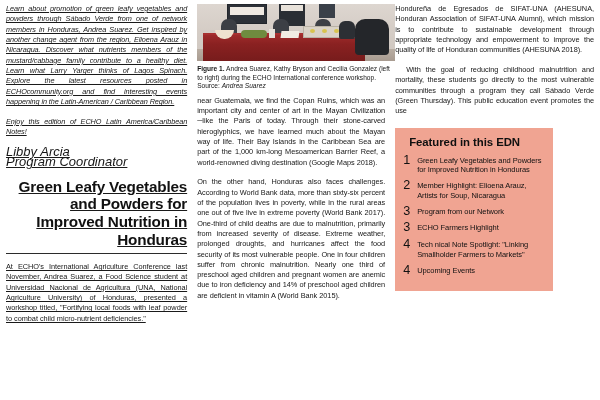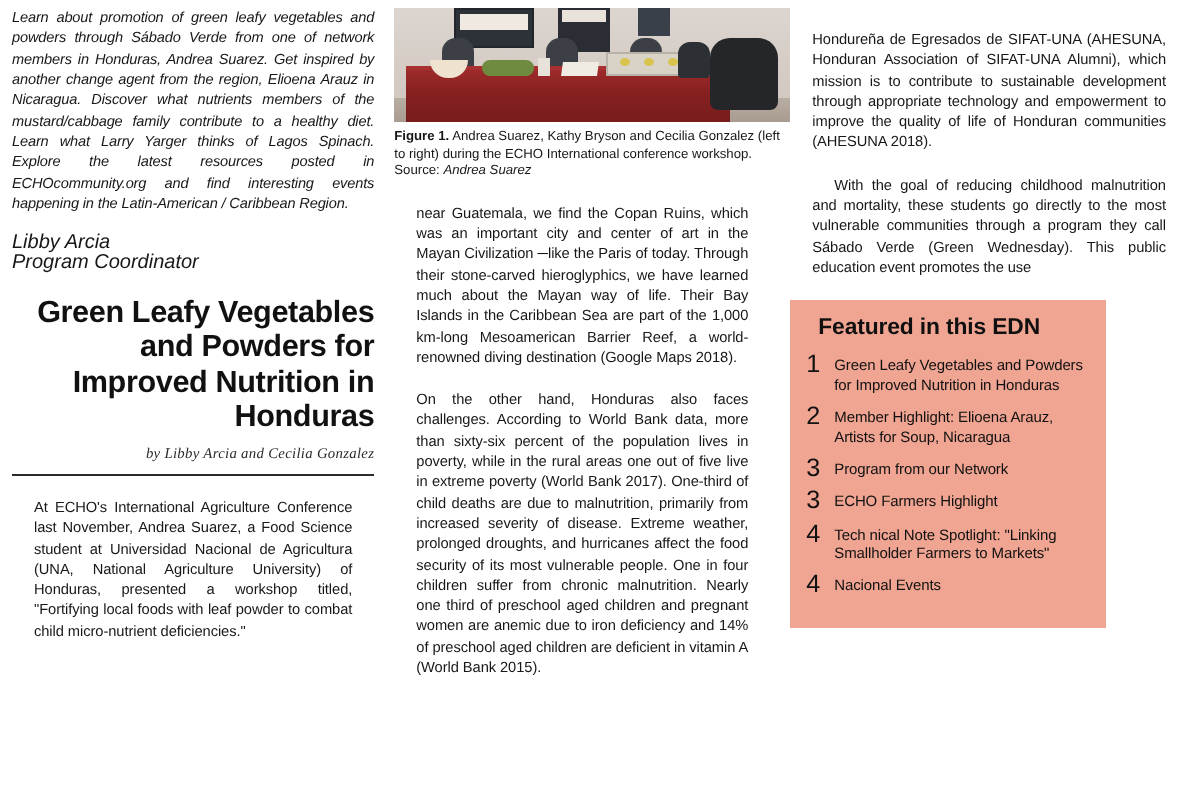--- a/index.html
+++ b/index.html
@@ -27,20 +27,21 @@
   }
 
   
   .col {
     position: relative;
     box-sizing: border-box;
   }
   .col-left {
     width: 192px;
     padding-right: 8px;
+    text-decoration: underline;
   }
   .col-mid {
     width: 198px;
     padding-right: 8px;
     padding-left: 2px;
   }
   .col-right {
     width: 204px;
     padding-left: 2px;
   }
@@ -51,21 +52,21 @@
     font-size: 7.3px;
     line-height: 10.35px;
     text-align: justify;
     color: #171717;
     letter-spacing: -0.01em;
     margin: 0;
   }
   .intro + .intro { margin-top: 9.5px; }
   .sig {
     font-style: italic;
-    font-size: 10px;
+    font-size: 13px;
     line-height: 10.35px;
     text-align: left;
     color: #171717;
     margin: 9.5px 0 0 0;
   }
 
   .article-title {
     font-size: 15.3px;
     line-height: 17.6px;
     font-weight: bold;
@@ -89,21 +90,21 @@
     border-top: 0.8px solid #2b2b2b;
     margin: 5px 0 8px 0;
     width: 100%;
   }
 
   .body-text {
     font-size: 7.35px;
     line-height: 10.3px;
     text-align: justify;
     color: #171717;
-    margin: 11px;
+    margin: 0;
     letter-spacing: -0.005em;
   }
   .body-text + .body-text { margin-top: 9.6px; }
   .body-text.indent { text-indent: 11px; }
 
   
   .figure {
     margin: 0 0 5px 0;
     width: 198px;
   }
@@ -247,29 +248,29 @@
 </style>
 </head>
 <body>
 
 <div id="page">
 
   <div class="col col-left">
 
     <p class="intro">Learn about promotion of green leafy vegetables and powders through Sábado Verde from one of network members in Honduras, Andrea Suarez. Get inspired by another change agent from the region, Elioena Arauz in Nicaragua.  Discover what nutrients members of the mustard/cabbage family contribute to a healthy diet. Learn what Larry Yarger thinks of Lagos Spinach. Explore the latest resources posted in ECHOcommunity.org and find interesting events happening in the Latin-American / Caribbean Region.</p>
 
+    <p class="intro">Enjoy this edition of ECHO Latin America/Caribbean Notes!</p>
 
     <div class="sig">
       <div>Libby Arcia</div>
       <div>Program Coordinator</div>
     </div>
 
     <h1 class="article-title">Green Leafy Vegetables and Powders for Improved Nutrition in Honduras</h1>
 
-    <div class="byline">by  Libby Arcia and Cecilia Gonzalez</div>
 
     <hr class="rule">
 
     <p class="body-text">At ECHO's International Agriculture Conference last November, Andrea Suarez, a Food Science student at Universidad Nacional de Agricultura (UNA, National Agriculture University) of Honduras, presented a workshop titled, "Fortifying local foods with leaf powder to combat child micro-nutrient deficiencies."</p>
   </div>
 
   <div class="col col-mid">
 
     <figure class="figure">
       <div class="figure-photo">
@@ -307,21 +308,21 @@
 
     <p class="body-text">near Guatemala, we find the Copan Ruins, which was an important city and center of art in the Mayan Civilization ─like the Paris of today. Through their stone-carved hieroglyphics, we have learned much about the Mayan way of life.  Their Bay Islands in the Caribbean Sea are part of the 1,000 km-long Mesoamerican Barrier Reef, a world-renowned diving destination (Google Maps 2018).</p>
 
     <p class="body-text">On the other hand, Honduras also faces challenges. According to World Bank data, more than sixty-six percent of the population lives in poverty, while in the rural areas one out of five live in extreme poverty (World Bank 2017).  One-third of child deaths are due to malnutrition, primarily from increased severity of disease. Extreme weather, prolonged droughts, and hurricanes affect the food security of its most vulnerable people. One in four children suffer from chronic malnutrition. Nearly one third of preschool aged children and pregnant women are anemic due to iron deficiency and 14% of preschool aged children are deficient in vitamin A (World Bank 2015).</p>
   </div>
 
   <div class="col col-right">
 
     <p class="body-text">Hondureña de Egresados de SIFAT-UNA (AHESUNA, Honduran Association of SIFAT-UNA Alumni), which mission is to contribute to sustainable development through appropriate technology and empowerment to improve the quality of life of Honduran communities (AHESUNA 2018).</p>
 
-    <p class="body-text indent">With the goal of reducing childhood malnutrition and mortality, these students go directly to the most vulnerable communities through a program they call Sábado Verde (Green Wednesday).  This public education event promotes the use</p>
+    <p class="body-text indent">With the goal of reducing childhood malnutrition and mortality, these students go directly to the most vulnerable communities through a program they call Sábado Verde (Green Thursday).  This public education event promotes the use</p>
 
     <div class="featured-box">
       <div class="featured-title">Featured in this EDN</div>
       <ul class="featured-list">
         <li class="featured-item">
           <span class="featured-num">1</span>
           <span class="featured-label">Green Leafy Vegetables and Powders for Improved Nutrition in Honduras</span>
         </li>
         <li class="featured-item">
           <span class="featured-num">2</span>
@@ -334,19 +335,19 @@
         <li class="featured-item">
           <span class="featured-num">3</span>
           <span class="featured-label">ECHO Farmers Highlight</span>
         </li>
         <li class="featured-item">
           <span class="featured-num">4</span>
           <span class="featured-label">Tech nical Note Spotlight: "Linking Smallholder Farmers to Markets"</span>
         </li>
         <li class="featured-item">
           <span class="featured-num">4</span>
-          <span class="featured-label">Nacional Events</span>
+          <span class="featured-label">Upcoming Events</span>
         </li>
       </ul>
     </div>
   </div>
 
 </div>
 
 </body></html>

